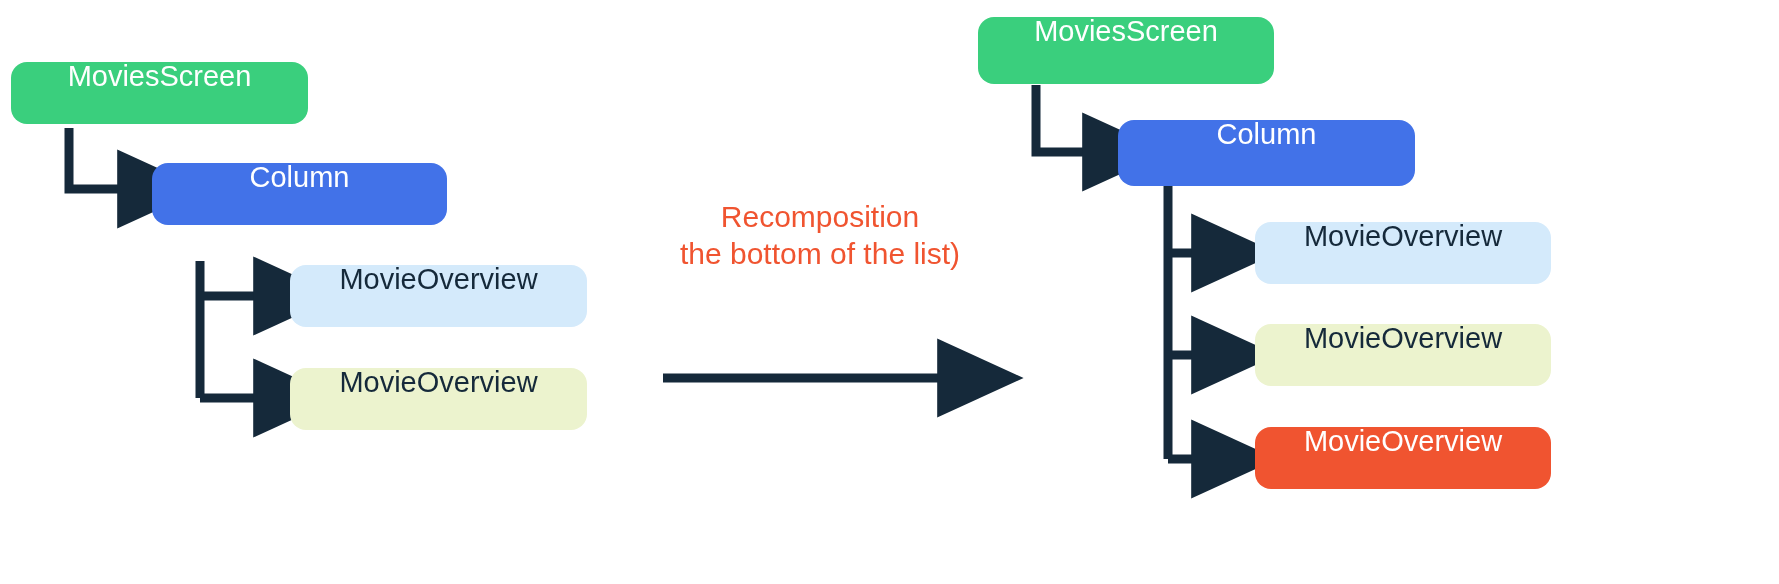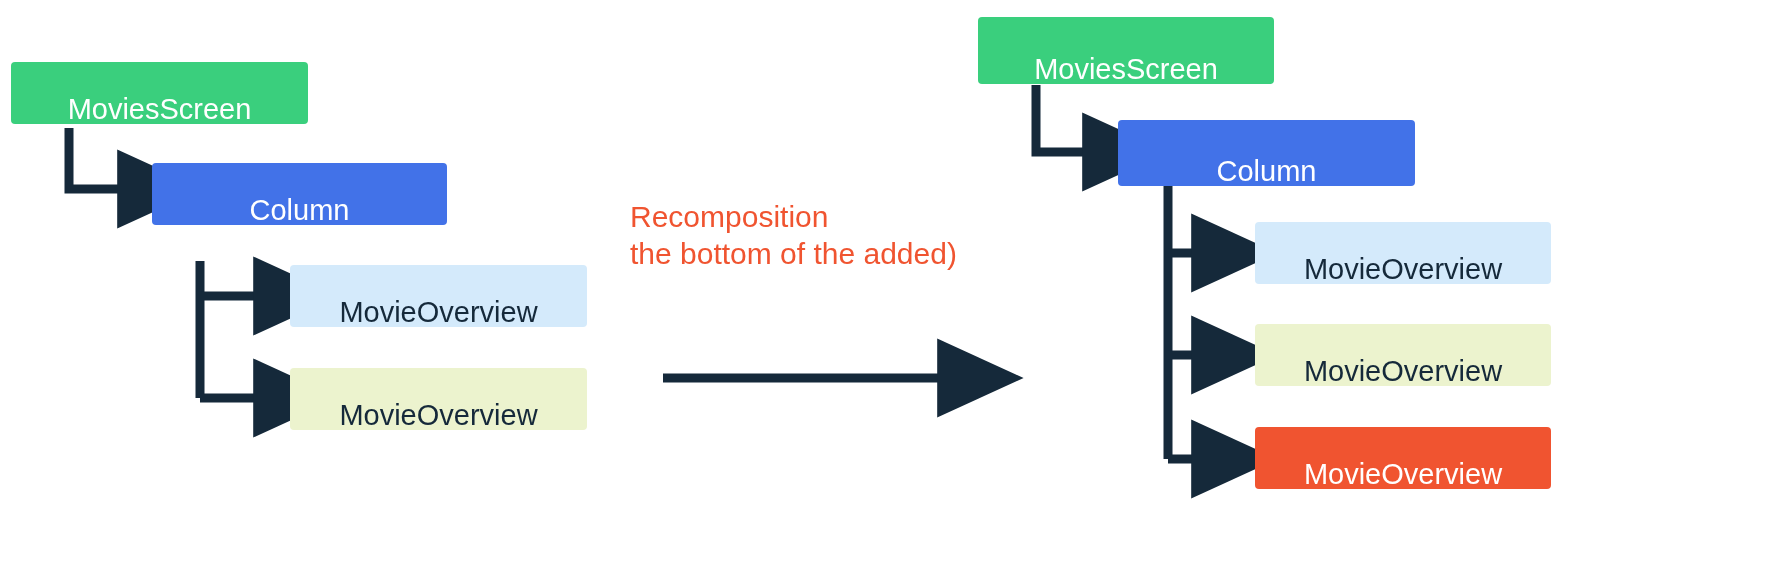--- a/index.html
+++ b/index.html
@@ -23,35 +23,35 @@
     position: absolute;
     left: 0;
     top: 0;
     width: 1779px;
     height: 584px;
     pointer-events: none;
   }
   .node {
     position: absolute;
     display: flex;
-    align-items: flex-end;
+    align-items: flex-start;
     justify-content: center;
-    border-radius: 4px;
+    border-radius: 16px;
     box-sizing: border-box;
     font-family: "Liberation Sans", sans-serif;
     font-weight: 400;
     line-height: 1;
     white-space: nowrap;
   }
   .node-label {
     display: block;
   }
   .caption {
     position: absolute;
-    text-align: left;
+    text-align: center;
     font-family: "Liberation Sans", sans-serif;
     line-height: 1.24;
     white-space: nowrap;
   }
   .caption-line { display: block; }
 </style>
 </head>
 <body>
 
 <div id="stage">
@@ -100,21 +100,21 @@
   <div class="node" style="left:290px; top:265px; width:297px; height:62px; background:#D4EAFB; color:#15293A; font-size:29px;">
     <span class="node-label">MovieOverview</span>
   </div>
 
   <div class="node" style="left:290px; top:368px; width:297px; height:62px; background:#ECF3CE; color:#15293A; font-size:29px;">
     <span class="node-label">MovieOverview</span>
   </div>
 
   <div class="caption" style="left:630px; top:198px; width:380px; color:#F05430; font-size:30px;">
     <span class="caption-line">Recomposition</span>
-    <span class="caption-line">the bottom of the added)</span>
+    <span class="caption-line">the bottom of the list)</span>
   </div>
 
   <div class="node" style="left:978px; top:17px; width:296px; height:67px; background:#3ACF7D; color:#ffffff; font-size:29px;">
     <span class="node-label">MoviesScreen</span>
   </div>
 
   <div class="node" style="left:1118px; top:120px; width:297px; height:66px; background:#4272E8; color:#ffffff; font-size:29px;">
     <span class="node-label">Column</span>
   </div>
 

